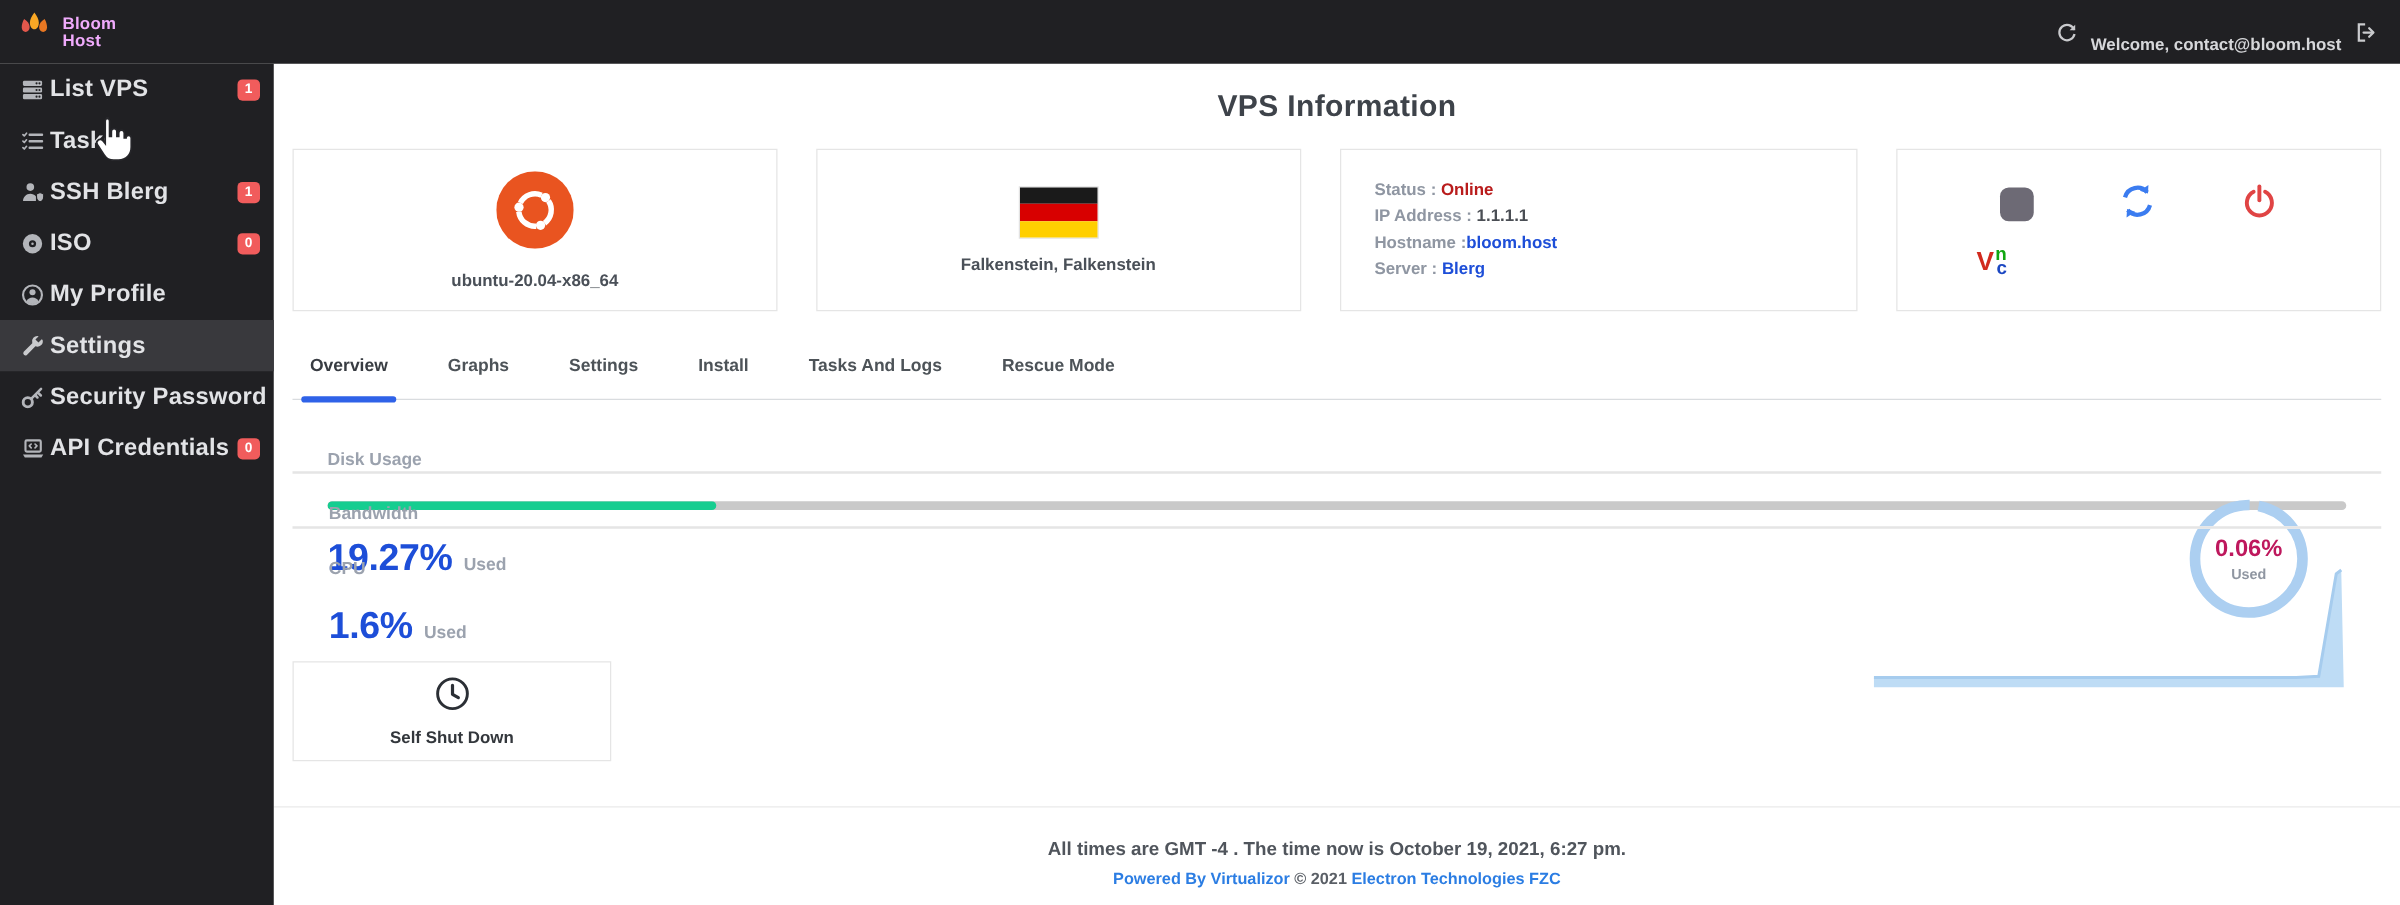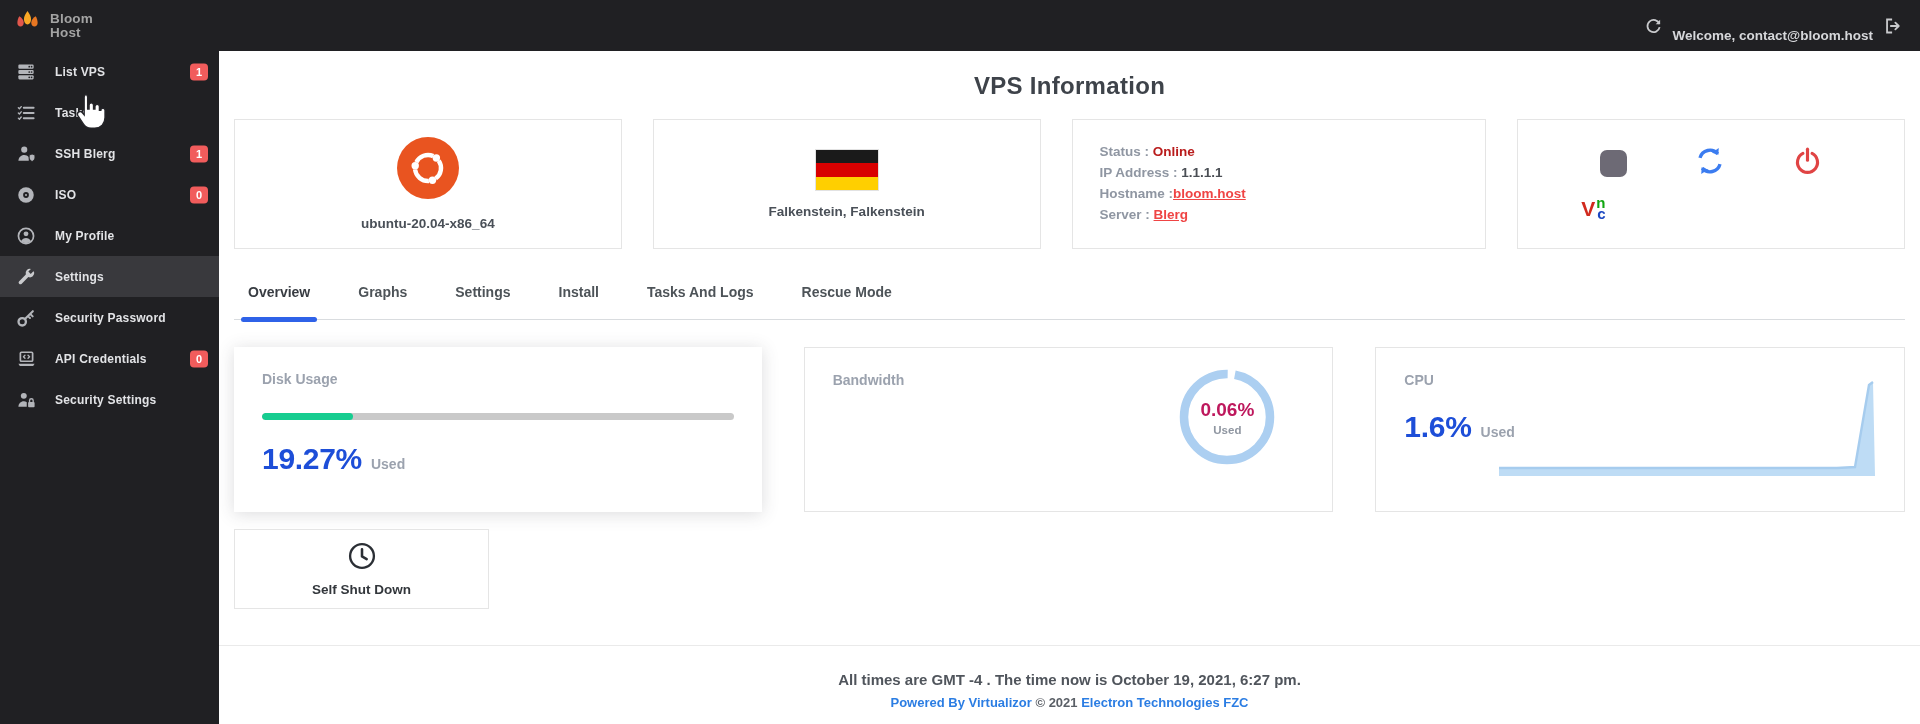--- a/index.html
+++ b/index.html
@@ -3,32 +3,32 @@
 <meta charset="utf-8">
 <style>
   * { margin:0; padding:0; box-sizing:border-box; }
   html,body { width:1920px; height:724px; overflow:hidden;
     font-family:"Liberation Sans", sans-serif; background:#fff; }
 
   
   .topbar { position:absolute; left:0; top:0; width:1920px; height:51px;
     background:#202023; z-index:5; display:flex; align-items:center; justify-content:space-between; }
   .brand { display:flex; align-items:center; gap:9px; padding-left:14px; cursor:pointer; }
-  .brand-text { color:#a3a3a3; font-size:13.5px; font-weight:700; line-height:14px; letter-spacing:.2px; }
+  .brand-text { color:#f0abfc; font-size:13.5px; font-weight:700; line-height:14px; letter-spacing:.2px; }
   .topbar-right { display:flex; align-items:center; gap:11px; padding-right:18px; color:#cfd0d4; }
   .topbar-right .welcome { font-size:13.5px; color:#d6d7da; font-weight:600;margin-top:20px; }
   .icon-btn { display:flex; align-items:center; cursor:pointer; color:#c9cacd; }
 
   .sidebar { position:absolute; left:0; top:51px; width:219px; height:673px;
     background:#202023; z-index:4; }
   .side-item { height:41px; display:flex; align-items:center; padding-left:15px;
     position:relative; cursor:pointer; color:#b3b5ba; }
   .side-item.active { background:#39393d; }
   .side-item .s-ico { width:22px; display:flex; justify-content:center; }
-  .side-item .s-label { margin-left:18px; color:#e2e3e6; font-size:12px; font-weight:600; letter-spacing:.2px; }
+  .side-item .s-label { margin-left:3px; color:#e2e3e6; font-size:19px; font-weight:600; letter-spacing:.2px; }
   .badge { position:absolute; right:11px; top:50%; transform:translateY(-50%);
     background:#f15c5c; color:#fff; font-size:11px; font-weight:700;
     padding:2px 6px; border-radius:4px; line-height:13px; }
 
   
   .main { position:absolute; left:219px; top:51px; width:1701px; height:673px; background:#fff; }
   .page-title { text-align:center; margin-top:21px; font-size:24px; font-weight:600;
     color:#3e434a; letter-spacing:.3px; }
 
   .cards-row { position:absolute; left:15px; right:15px; top:68px; display:flex; gap:31px; }
@@ -36,41 +36,41 @@
     display:flex; flex-direction:column; align-items:center; justify-content:center; }
   .info-card .card-caption { margin-top:13px; font-size:13.5px; color:#4a5058; font-weight:600; }
 
   .flag { width:64px; height:42px; border:1px solid #e2e2e2; display:flex; flex-direction:column; }
   .flag div { flex:1; }
 
   .status-card { align-items:flex-start; justify-content:flex-start; padding:21px 0 0 27px; }
   .status-line { font-size:13.5px; line-height:21px; color:#8f96a2; font-weight:600; }
   .status-line .v-online { color:#b91c1c; font-weight:700; }
   .status-line .v-plain { color:#4a4e54; font-weight:600; }
-  .status-line .v-bold { color:#ef4444; font-weight:700;text-decoration:underline; }
+  .status-line .v-bold { color:#1d4ed8; font-weight:700; }
 
   .controls-card { justify-content:flex-start; padding-top:26px; }
   .controls-row { width:100%; display:flex; justify-content:space-around; align-items:center; padding:0 48px; }
   .stop-sq { width:27px; height:27px; background:#6d6a75; border-radius:7px; cursor:pointer; }
   .controls-sub { width:100%; padding:14px 0 0 62px; }
   .vnc-box { width:31px; height:31px; background:#f7f7f7; position:relative; cursor:pointer;
     font-weight:800; line-height:1; }
   .vnc-v { position:absolute; left:1px; top:4px; font-size:21px; color:#d12a1e; }
   .vnc-n { position:absolute; left:16px; top:1px; font-size:15px; color:#11a611; }
   .vnc-c { position:absolute; left:17px; top:12px; font-size:15px; color:#1b47c2; }
 
   .tabs { position:absolute; left:15px; right:15px; top:233px; height:36px;
     border-bottom:1px solid #d9dcdf; display:flex; }
   .tab { margin-left:11px; margin-right:31px; padding:0 3px 14px; font-size:14px;
     color:#4d5358; font-weight:600; cursor:pointer; position:relative; white-space:nowrap; }
   .tab.active { color:#383c42; }
   .tab.active::after { content:""; position:absolute; left:-4px; right:-4px; bottom:-2.5px;
     height:5px; border-radius:3px; background:#2f62e8; }
 
-  .stats-row { position:absolute; left:15px; right:15px; top:296px; display:flex; gap:42px; }
+  .stats-row { position:absolute; left:15px; right:15px; top:284px; display:flex; gap:42px;flex-direction:column; }
   .stat-card { flex:1; height:165px; background:#fff; position:relative; }
   .stat-card.shadowed { box-shadow:0 2px 16px rgba(60,60,70,.18); }
   .stat-card.flat { border:1px solid #e5e5e5; }
   .stat-title { position:absolute; left:28px; top:24px; font-size:14px; color:#9ba2ae; font-weight:600; }
   .big-row { position:absolute; left:28px; display:flex; align-items:baseline; gap:9px; }
   .big-pct { font-size:30px; font-weight:700; color:#1d4ed8; letter-spacing:-.3px; }
   .big-suffix { font-size:14px; color:#9ba2ae; font-weight:600; }
 
   .disk-track { position:absolute; left:28px; right:28px; top:66px; height:7px;
     background:#c9c9c9; border-radius:5px; overflow:hidden; }
@@ -211,31 +211,20 @@
   <div class="side-item">
     <span class="s-ico">
       <svg width="19" height="18" viewBox="0 0 20 20">
         <rect x="3.2" y="2.5" width="13.6" height="10" rx="1.2" fill="none" stroke="#b3b5ba" stroke-width="1.9"></rect>
         <path d="M8.3 5.8L6.6 7.5l1.7 1.7M11.7 5.8l1.7 1.7-1.7 1.7" stroke="#b3b5ba" stroke-width="1.5" fill="none" stroke-linecap="round" stroke-linejoin="round"></path>
         <path d="M1 15.2h18l-1.6 2.6H2.6z" fill="#b3b5ba"></path>
       </svg>
     </span>
     <span class="s-label">API Credentials</span>
     <span class="badge">0</span>
-  </div>
-  <div class="side-item">
-    <span class="s-ico">
-      <svg width="19" height="18" viewBox="0 0 20 20" fill="#b3b5ba">
-        <circle cx="7" cy="5.4" r="3.3"></circle>
-        <path d="M1 17.5c0-3.4 2.7-6.1 6-6.1 1.2 0 2.4.4 3.3 1v5.1z"></path>
-        <rect x="11.8" y="12.2" width="7.2" height="5.8" rx="1"></rect>
-        <path d="M13.4 12.2v-1.6a2 2 0 0 1 4 0v1.6" fill="none" stroke="#b3b5ba" stroke-width="1.5"></path>
-      </svg>
-    </span>
-    <span class="s-label">Security Settings</span>
   </div>
 </div>
 
 <div class="cursor-hand">
   <svg width="37" height="42" viewBox="0 0 26 30">
     <path d="M10.4 1.6c1.1 0 2 .9 2 2v8.6h1V9.4c0-.9.7-1.6 1.6-1.6.9 0 1.6.7 1.6 1.6v2.8h1v-1.9c0-.9.7-1.6 1.6-1.6.9 0 1.6.7 1.6 1.6v2.7h1c0-.8.7-1.4 1.5-1.4s1.5.7 1.5 1.5v5.2c0 4.3-2.9 7.5-7.3 7.5h-2.7c-2.2 0-4.3-1.1-5.5-3l-3.9-5.9c-.5-.8-.4-1.9.4-2.5.8-.7 2-.6 2.7.2l1.4 1.7V3.6c0-1.1.9-2 2-2z" fill="#ffffff" stroke="#26262a" stroke-width="1"></path>
   </svg>
 </div>
 
 <div class="main">

